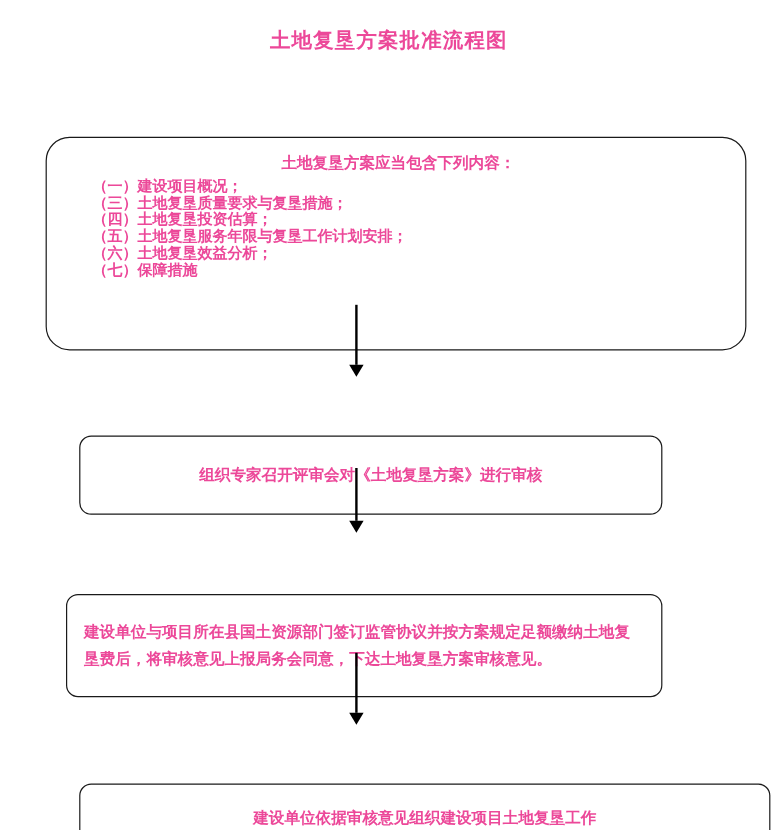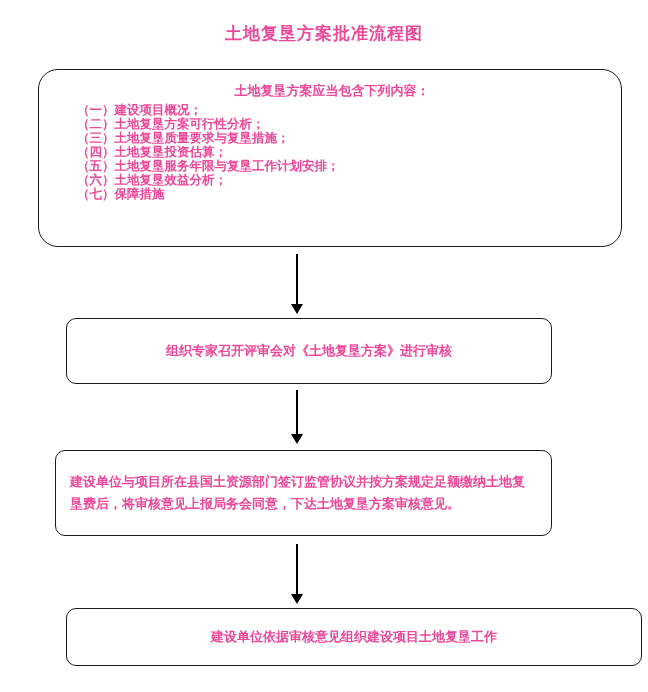--- a/index.html
+++ b/index.html
@@ -24,20 +24,21 @@
     text-align: center;
     font-size: 17px;
     font-weight: bold;
     letter-spacing: 1px;
   }
   .flow-box {
     position: absolute;
     border: 1px solid #1a1a1a;
     background: #ffffff;
     box-sizing: border-box;
+    margin-top: 45px;
   }
   .box-contents {
     left: 38px;
     top: 69px;
     width: 584px;
     height: 178px;
     border-radius: 20px;
     padding: 12px 34px 0 38px;
   }
   .box-contents .heading {
@@ -120,21 +121,20 @@
 </head>
 <body>
 
 <div class="canvas">
 
   <div class="page-title">土地复垦方案批准流程图</div>
 
   <div class="flow-box box-contents">
     <div class="heading">土地复垦方案应当包含下列内容：</div>
     <div class="item">（一）建设项目概况；</div>
-    <div class="item">（二）土地复垦方案可行性分析；</div>
     <div class="item">（三）土地复垦质量要求与复垦措施；</div>
     <div class="item">（四）土地复垦投资估算；</div>
     <div class="item">（五）土地复垦服务年限与复垦工作计划安排；</div>
     <div class="item">（六）土地复垦效益分析；</div>
     <div class="item">（七）保障措施</div>
   </div>
 
   <div class="arrow a1">
     <div class="shaft"></div>
     <div class="head"></div>

